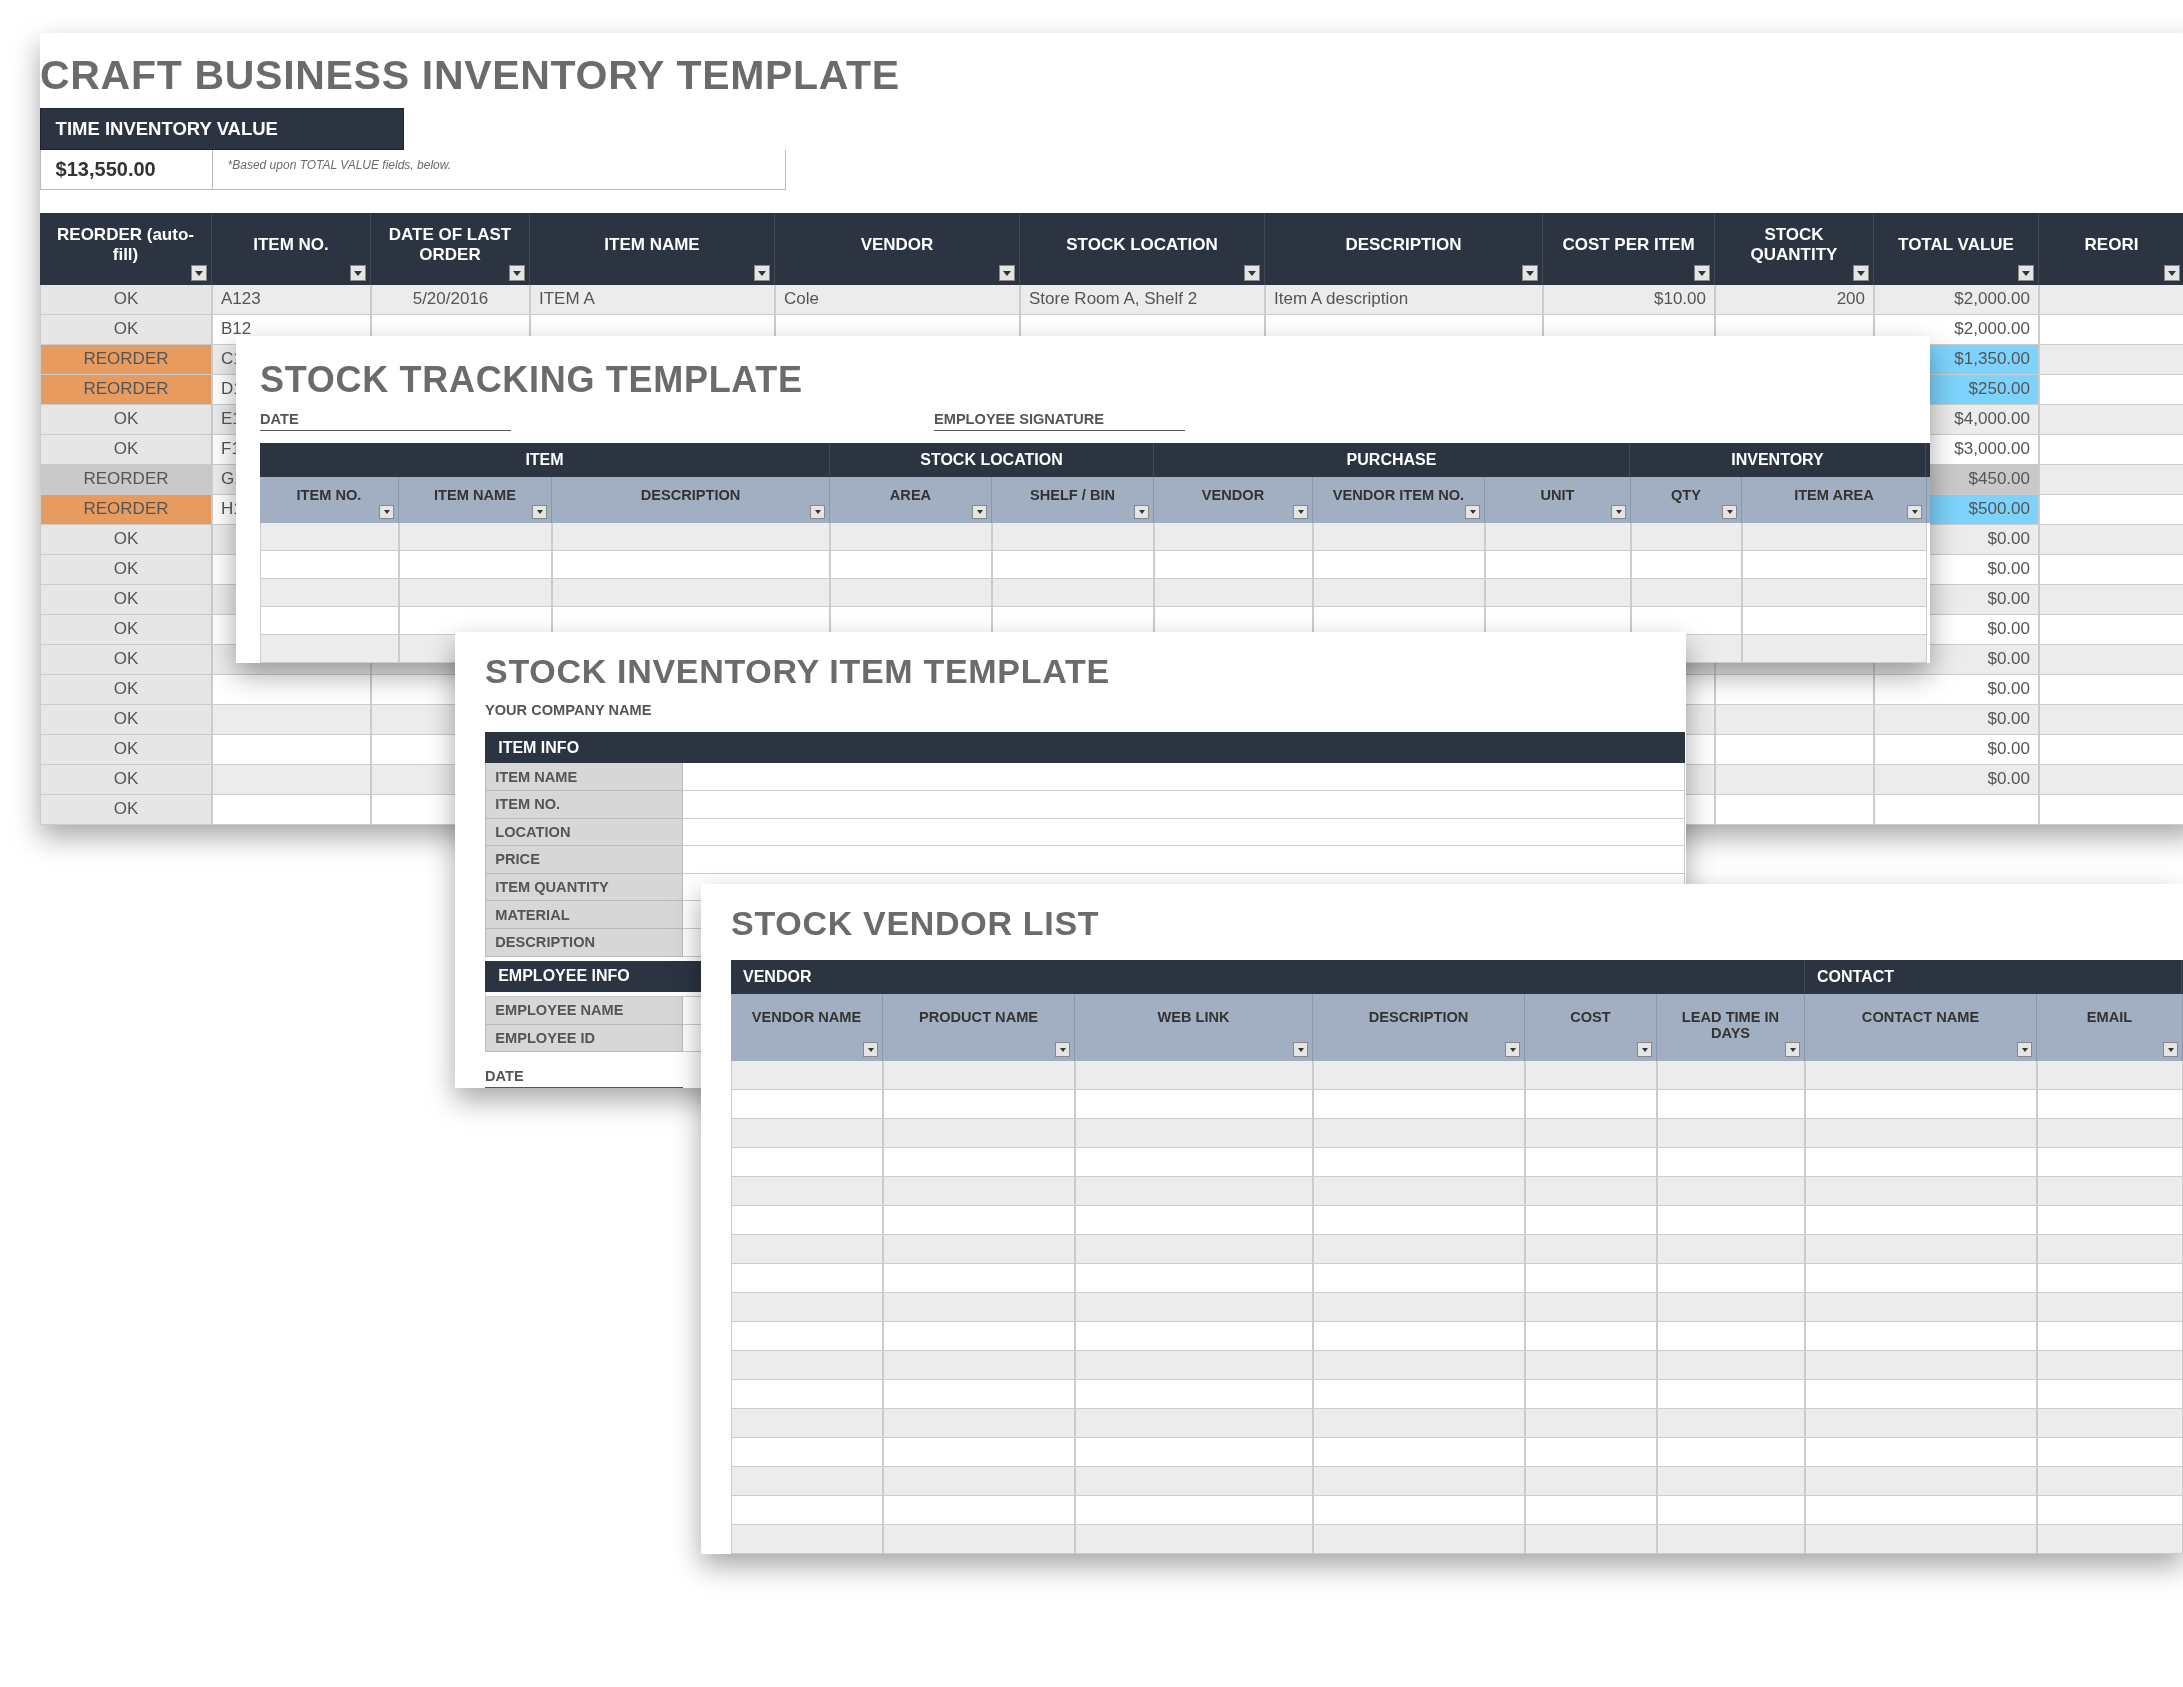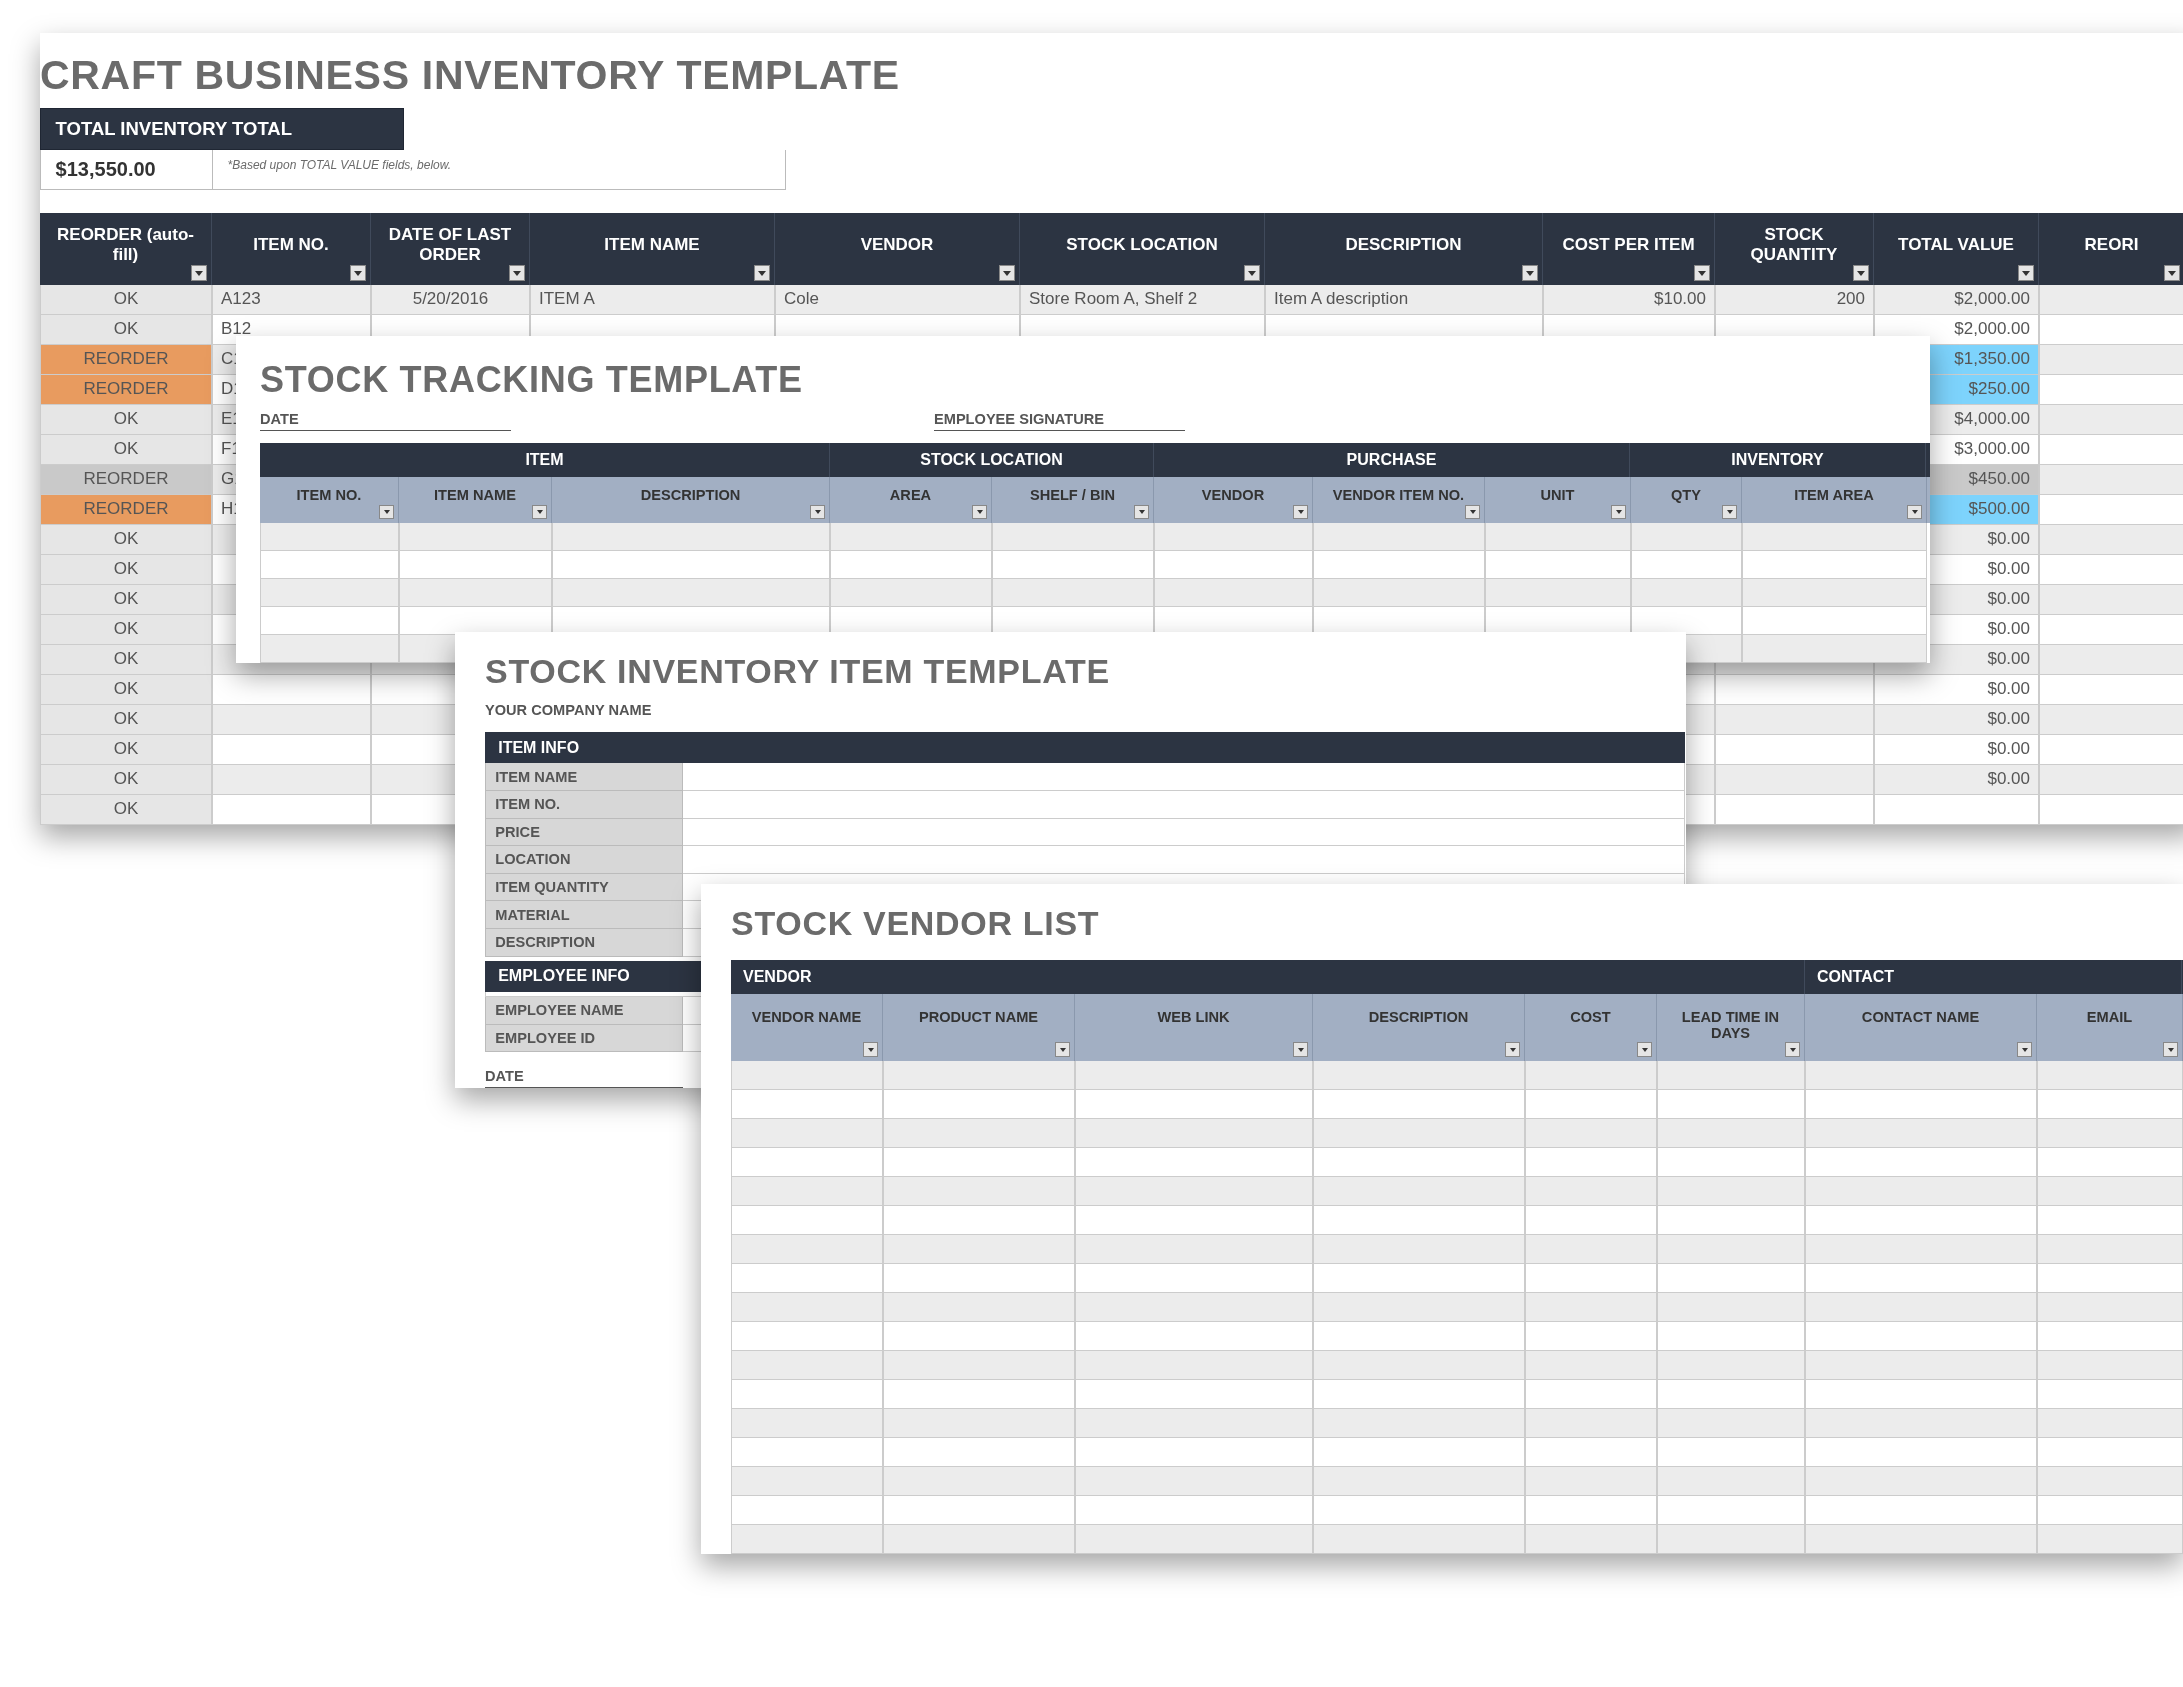--- a/index.html
+++ b/index.html
@@ -84,21 +84,21 @@
   .s4 .erow{ display:flex; margin-left:30px; height:29px;}
   .s4 .ecell{ border:0.7px solid #ccc; border-top:none;}
   .s4 .alt{ background:#ececec;}
 </style>
 </head>
 <body>
 
 <div class="sheet s1">
   <div class="title">CRAFT BUSINESS INVENTORY TEMPLATE</div>
   <div class="tiv-band">
-    <div class="tiv-label">TOTAL INVENTORY TOTAL</div>
+    <div class="tiv-label">TIME INVENTORY VALUE</div>
   </div>
   <div class="tiv-row">
     <div class="tiv-val">$13,550.00</div>
     <div class="tiv-note">*Based upon TOTAL VALUE fields, below.</div>
   </div>
 
   <div class="hdr-row" id="s1-headers">
       <div class="hcell c1-0">REORDER (auto-fill)<span class="filter"></span></div>
       <div class="hcell c1-1">ITEM NO.<span class="filter"></span></div>
       <div class="hcell c1-2">DATE OF LAST ORDER<span class="filter"></span></div>
@@ -444,25 +444,25 @@
   <div id="s3-f1">
       <div class="kv">
         <div class="k">ITEM NAME</div>
         <div class="v"></div>
       </div>
       <div class="kv">
         <div class="k">ITEM NO.</div>
         <div class="v"></div>
       </div>
       <div class="kv">
+        <div class="k">LOCATION</div>
+        <div class="v"></div>
+      </div>
+      <div class="kv">
         <div class="k">PRICE</div>
-        <div class="v"></div>
-      </div>
-      <div class="kv">
-        <div class="k">LOCATION</div>
         <div class="v"></div>
       </div>
       <div class="kv">
         <div class="k">ITEM QUANTITY</div>
         <div class="v"></div>
       </div>
       <div class="kv">
         <div class="k">MATERIAL</div>
         <div class="v"></div>
       </div>

